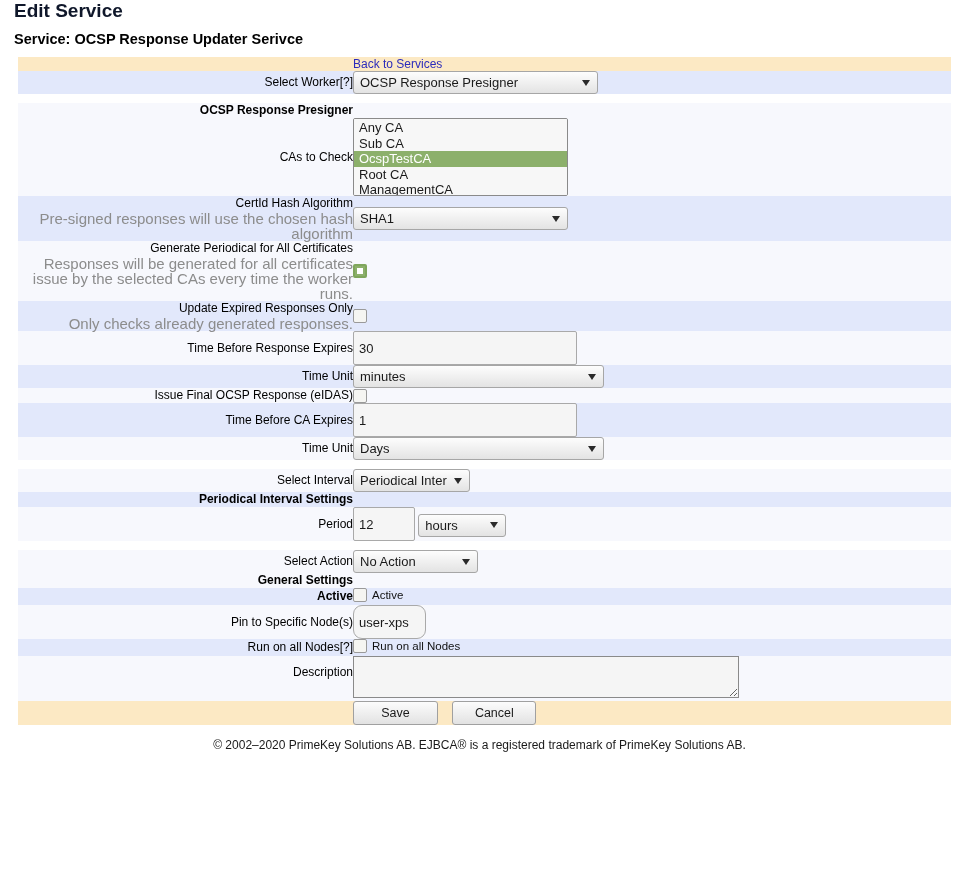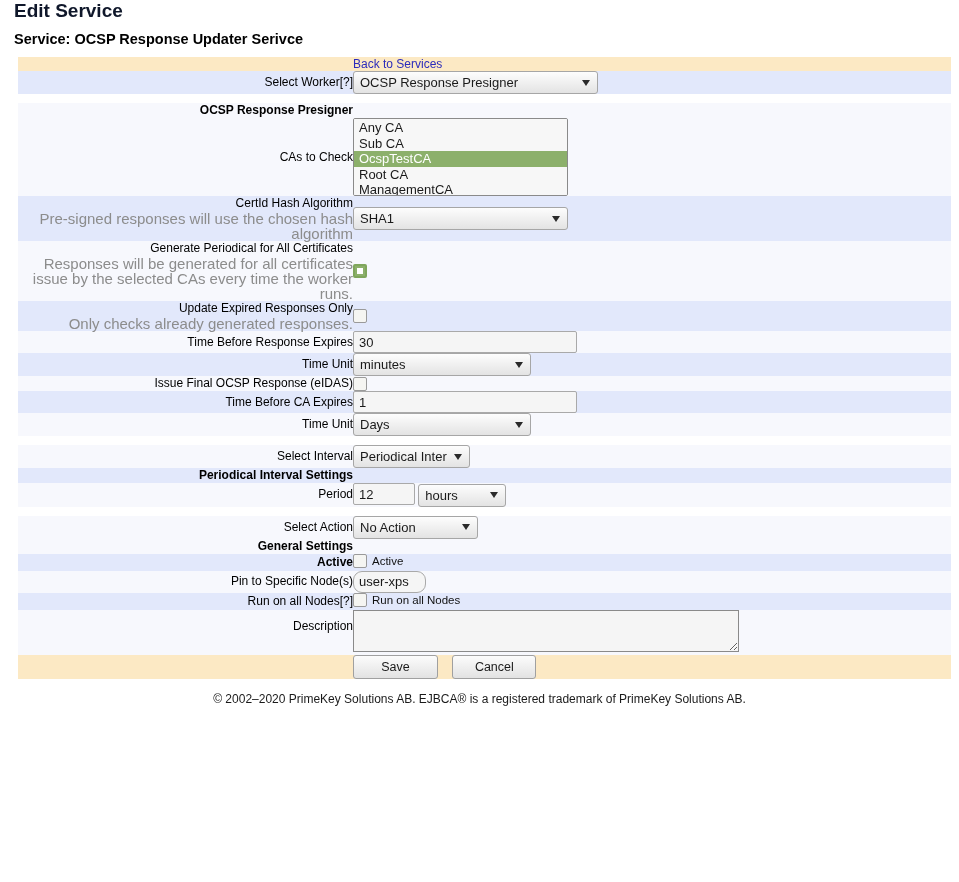--- a/index.html
+++ b/index.html
@@ -110,33 +110,33 @@
   .sel-wrap .arrow::before {
     content: "";
     position: absolute;
     left: 0; top: 0;
     border-left: 4.5px solid transparent;
     border-right: 4.5px solid transparent;
     border-top: 6px solid #2a2a2a;
   }
   select.w-worker { width: 245px; }
   select.w-hash   { width: 215px; }
-  select.w-unit   { width: 178px; }
+  select.w-unit   { width: 251px; }
   select.w-interval { width: 117px; text-align: right; }
   select.w-period { width: 88px; }
   select.w-action { width: 125px; }
 
   input.txt {
     font-family: "Liberation Sans", sans-serif;
     font-size: 13px;
     color: #1a1a1a;
     border: 1px solid #a9a9a9;
     background: #f5f5f5;
     padding: 2px 5px;
-    height: 22px;
+    height: 34px;
     box-sizing: border-box;
     border-radius: 2px;
   }
   input.w-long { width: 224px; }
   input.w-small { width: 62px; }
   input.w-node { width: 73px; border-radius: 9px; }
 
   textarea.desc {
     font-family: "Liberation Sans", sans-serif;
     font-size: 13px;

